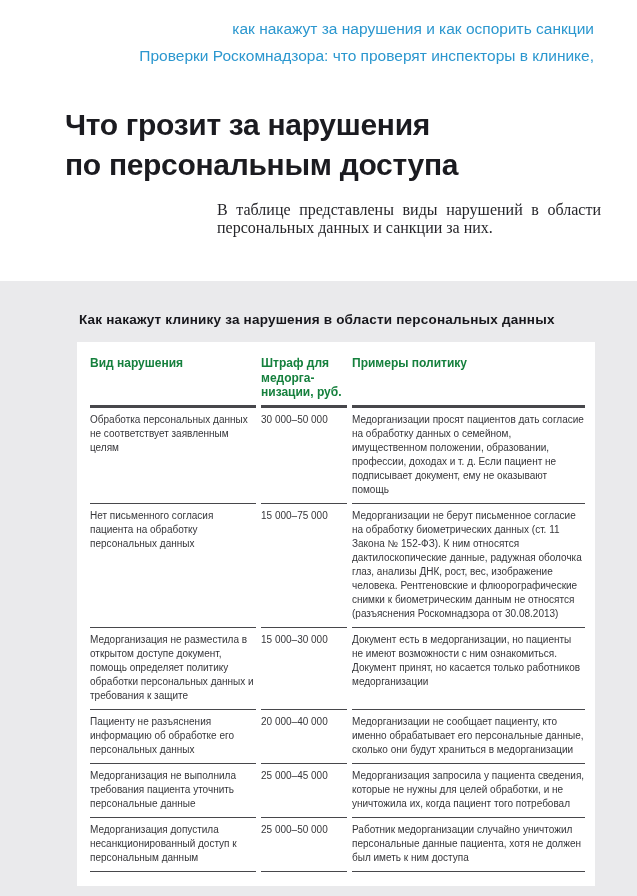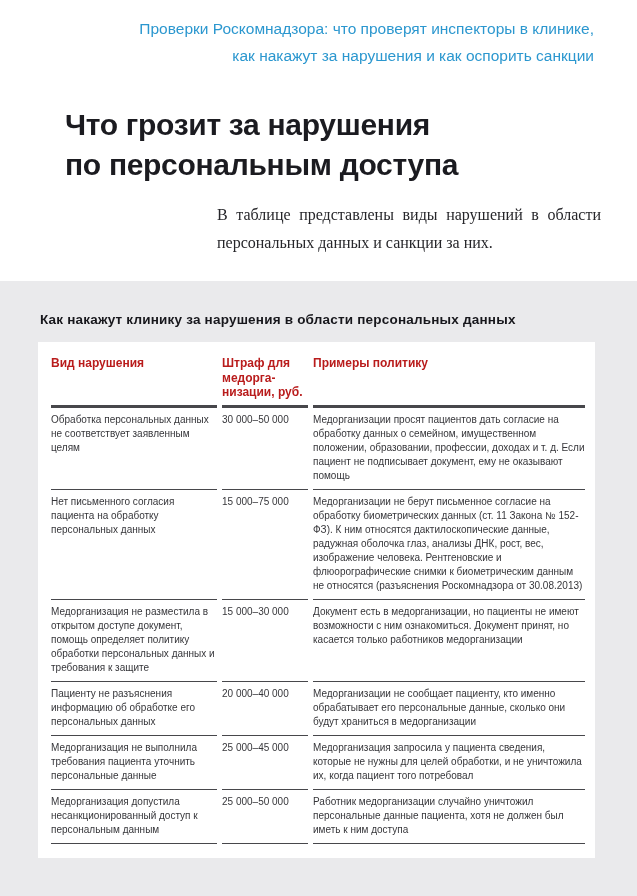--- a/index.html
+++ b/index.html
@@ -15,28 +15,28 @@
     font-size:15.5px;line-height:27px;font-weight:400;
   }
   .title{
     position:absolute;left:52px;top:92px;margin:13px;
     font-size:30px;line-height:40px;font-weight:700;
     color:#1b1b20;letter-spacing:-0.3px;
   }
   .intro{
     position:absolute;left:217px;top:201px;width:384px;margin:0;
     font-family:"Liberation Serif",serif;
-    font-size:16px;line-height:28px;color:#26262a;
+    font-size:16px;line-height:18px;color:#26262a;
     text-align:justify;
   }
   .band{
     position:absolute;left:0;top:281px;width:637px;height:615px;
     background:var(--band,#eaeaec);
     box-sizing:border-box;
-    padding:30px 42px 0 38px;
+    padding:30px 42px 0 77px;
   }
   .band-heading{
     margin:0 0 14px 2px;
     font-size:13.5px;line-height:17px;font-weight:700;
     color:#17171c;letter-spacing:0.2px;
   }
   .card{
     background:#ffffff;
     padding:12px 5px 14px 8px;
     box-sizing:border-box;
@@ -46,39 +46,39 @@
     border-collapse:separate;
     border-spacing:5px 0;
     table-layout:fixed;
     color:#36363a;
   }
   table.violations th{
     font-size:12px;line-height:14.5px;font-weight:700;
     text-align:left;vertical-align:top;
     padding:2px 0 5px;
     border-bottom:3px solid var(--rule,#47474b);
-    color:#b91c1c;
+    color:#15803d;
   }
   table.violations td{
     font-size:10px;line-height:14px;
     vertical-align:top;
     padding:5px 0 6px;
     border-bottom:1.5px solid var(--rule,#47474b);
   }
   th.c1{width:166px;}
   th.c2{width:86px;}
   td.violation{padding-right:12px;}
   td.fine{white-space:nowrap;padding-right:4px;}
 </style>
 </head>
 <body>
 
 <header class="kicker">
+  <div>как накажут за нарушения и как оспорить санкции</div>
   <div>Проверки Роскомнадзора: что проверят инспекторы в клинике,</div>
-  <div>как накажут за нарушения и как оспорить санкции</div>
 </header>
 
 <h1 class="title"><span>Что грозит за нарушения</span><br><span>по персональным доступа</span></h1>
 
 <p class="intro">В таблице представлены виды нарушений в области персональных данных и санкции за них.</p>
 
 <section class="band">
   <h2 class="band-heading">Как накажут клинику за нарушения в области персональных данных</h2>
 
   <div class="card">

